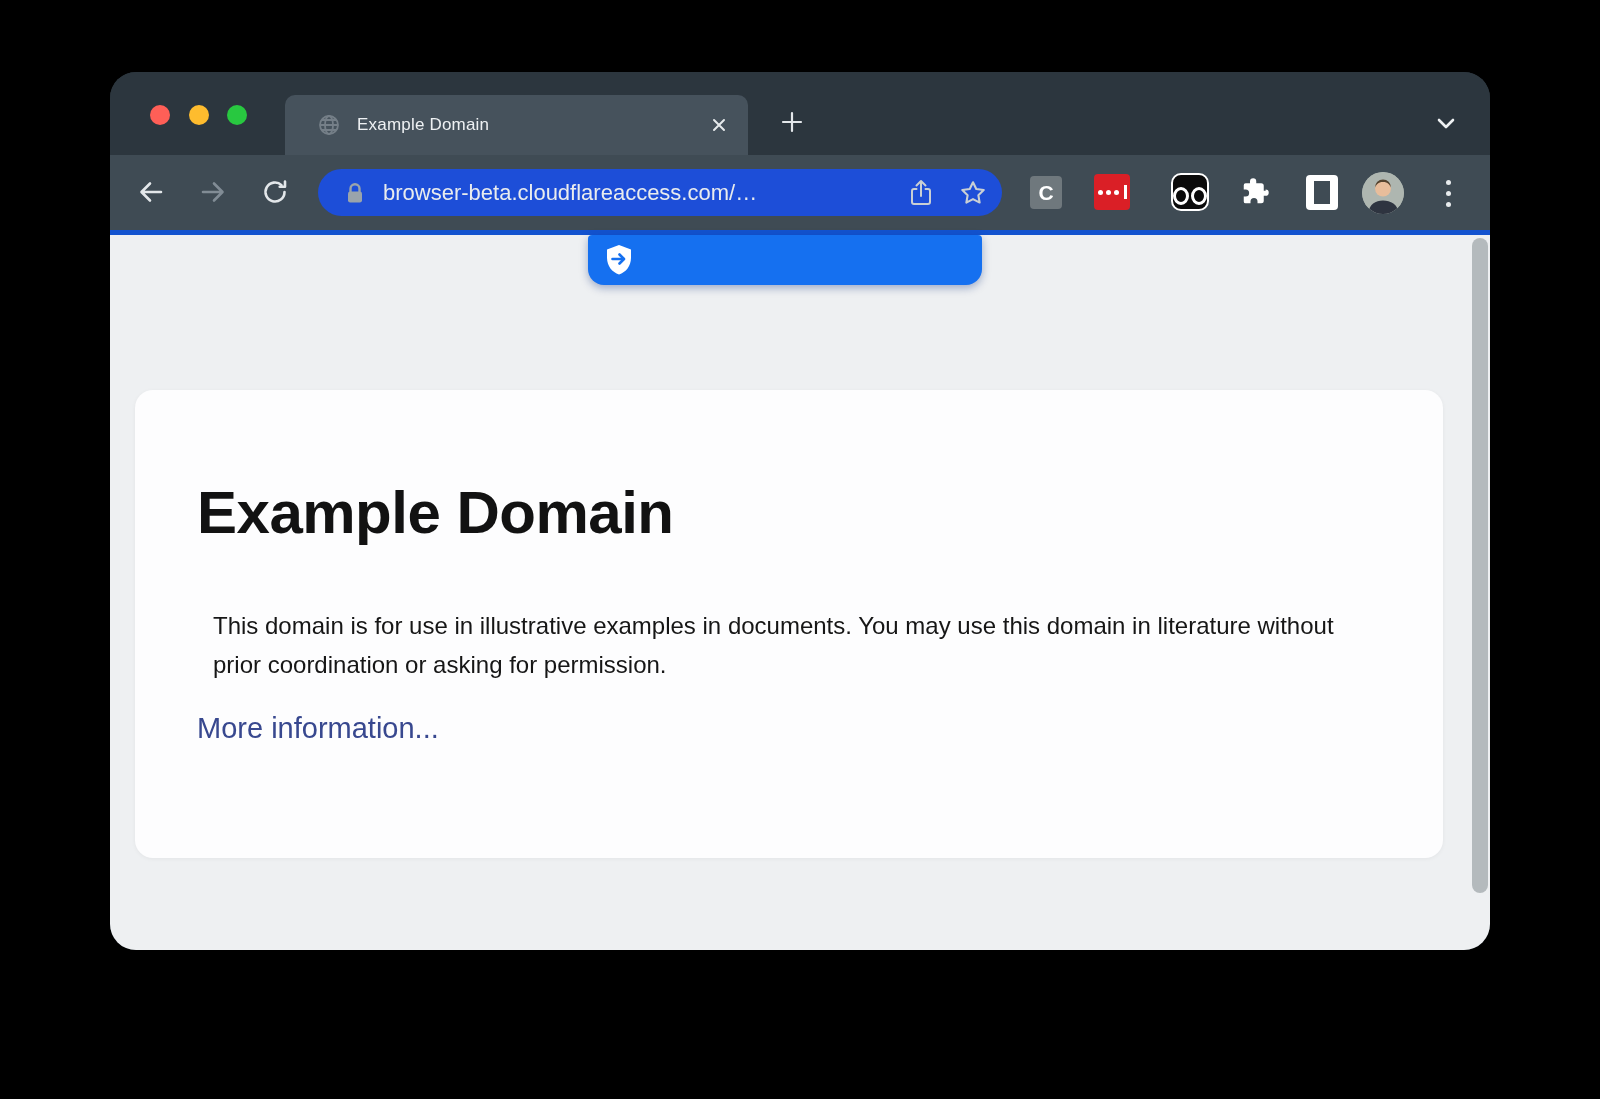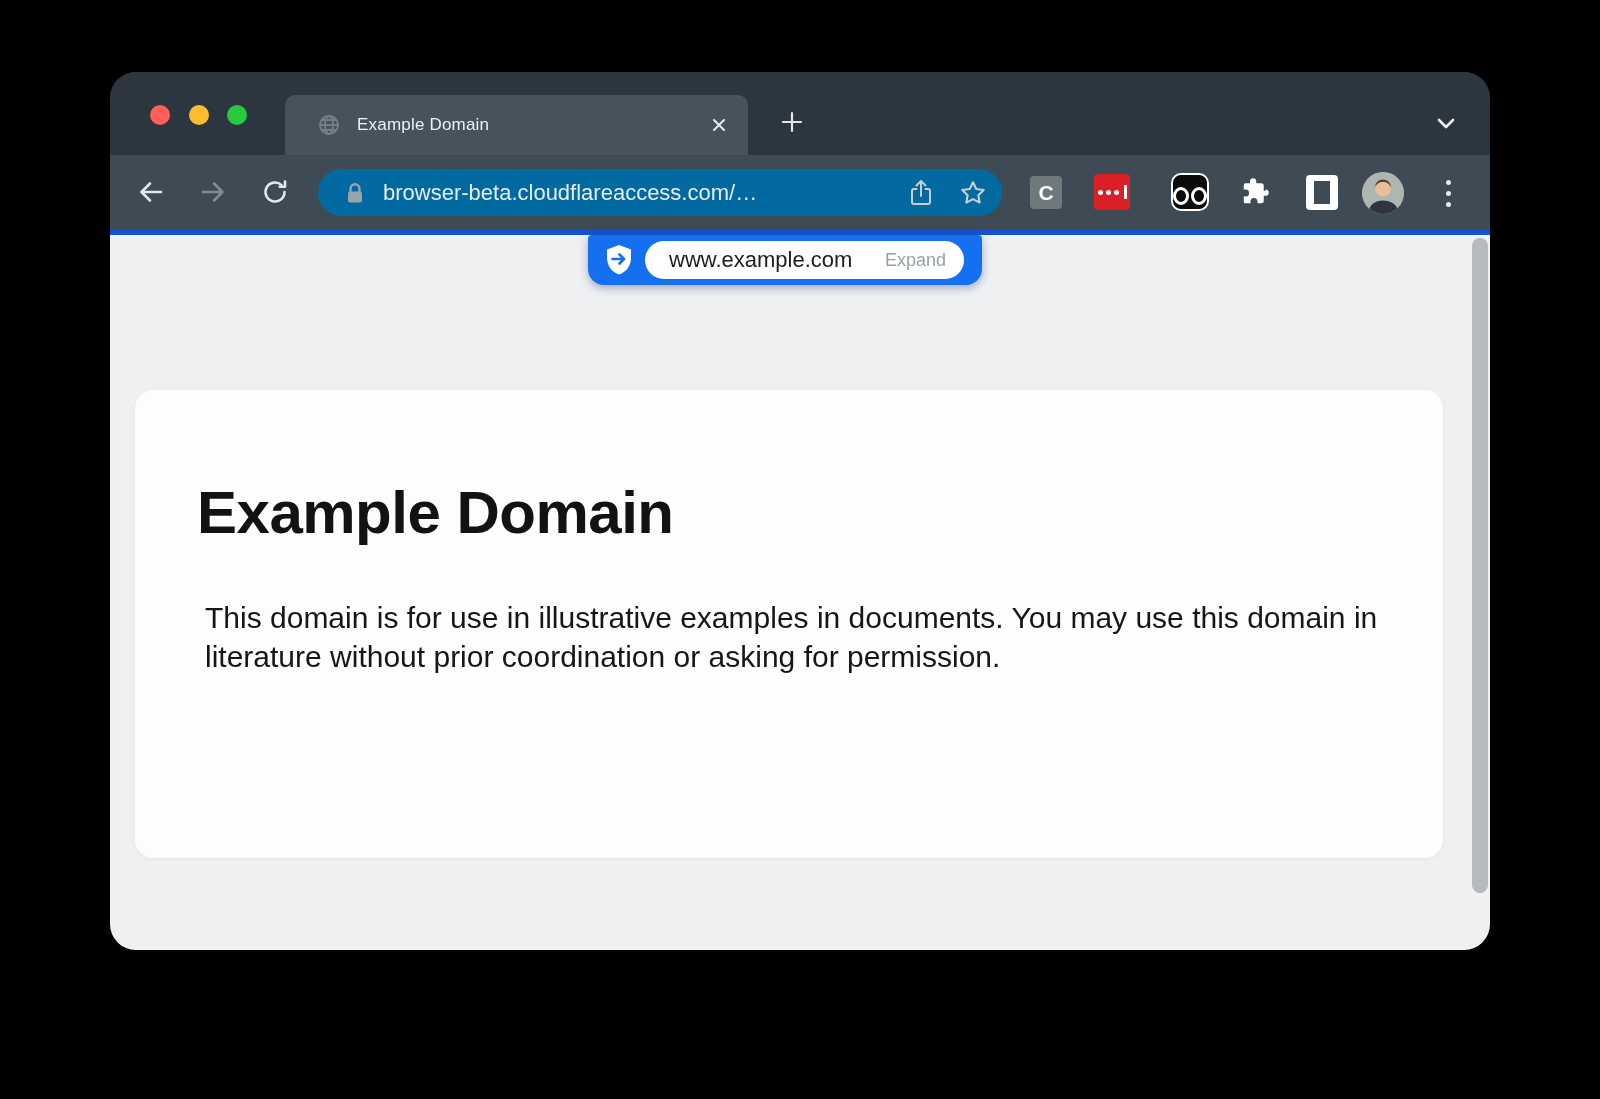--- a/index.html
+++ b/index.html
@@ -27,21 +27,21 @@
   .newtab{position:absolute;left:668px;top:36px;width:28px;height:28px;display:flex;align-items:center;justify-content:center;border-radius:50%;}
   .tabchevron{position:absolute;left:1323px;top:38px;width:26px;height:26px;display:flex;align-items:center;justify-content:center;}
   
   .toolbar{position:relative;height:75px;background:#3f4b54;}
   .navbtn{position:absolute;top:20px;width:34px;height:34px;display:flex;align-items:center;justify-content:center;border-radius:50%;}
   .navbtn.back{left:24px;}
   .navbtn.fwd{left:86px;}
   .navbtn.reload{left:148px;}
   .addressbar{
     position:absolute;left:208px;top:14px;width:684px;height:47px;border-radius:24px;
-    background:#0369a1;display:flex;align-items:center;
+    background:#1d4ed8;display:flex;align-items:center;
   }
   .addressbar .lock{margin-left:26px;flex:0 0 auto;}
   .addressbar .url{margin-left:17px;color:#e9ecee;font-size:22px;white-space:nowrap;overflow:hidden;flex:1 1 auto;}
   .abicon{width:34px;height:34px;display:flex;align-items:center;justify-content:center;flex:0 0 auto;}
   .abicon.share{margin-right:18px;}
   .abicon.star{margin-right:12px;}
   .ext{position:absolute;display:flex;align-items:center;justify-content:center;}
   .ext-c{left:920px;top:21px;width:32px;height:33px;background:#6f787d;border-radius:4px;color:#fff;font-size:21px;font-weight:bold;}
   .ext-red{left:984px;top:19px;width:36px;height:36px;background:#da1f26;border-radius:4px;gap:3px;}
   .ext-red .dot{width:5px;height:5px;border-radius:50%;background:#fff;}
@@ -72,22 +72,22 @@
   .isopill .expand{margin-right:18px;color:#98a0a7;font-size:18px;}
   .card{
     position:absolute;left:25px;top:155px;width:1308px;height:468px;background:#fdfdfe;
     border-radius:18px;box-shadow:0 1px 4px rgba(0,0,0,.05);
   }
   .card h1{
     position:absolute;left:62px;top:88px;margin:0;font-size:60px;font-weight:700;
     color:#121212;letter-spacing:-.5px;
   }
   .card p{
-    position:absolute;left:62px;top:200px;margin:8px;width:1175px;
-    font-size:30px;line-height:39px;color:#161616;
+    position:absolute;left:62px;top:200px;margin:16px;width:1175px;
+    font-size:24px;line-height:39px;color:#161616;
   }
   .card a{
     position:absolute;left:62px;top:322px;font-size:29px;color:#38488f;text-decoration:none;
   }
   .thumb{position:absolute;left:1362px;top:3px;width:16px;height:655px;background:#b4babd;border-radius:8px;}
   svg{display:block;}
 </style>
 </head>
 <body>
 
@@ -207,27 +207,24 @@
   <div class="blueline"></div>
 
   <div class="page">
 
     <div class="isopill">
       <svg class="shield" width="28" height="32" viewBox="0 0 28 32">
         <path d="M14 1l12 4.6v8.2c0 8.2-5.2 14.6-12 16.7C7.2 28.4 2 22 2 13.8V5.6z" fill="#fff"></path>
         <path d="M7.5 15h11" stroke="#1570f0" stroke-width="2.6" stroke-linecap="round"></path>
         <path d="M14.5 10.5L19 15l-4.5 4.5" fill="none" stroke="#1570f0" stroke-width="2.6" stroke-linecap="round" stroke-linejoin="round"></path>
       </svg>
-      <div class="urlpill">
-        <span class="domain">www.example.com</span>
-        <span class="expand">Expand</span>
-      </div>
     </div>
 
     <div class="card">
       <h1>Example Domain</h1>
       <p>This domain is for use in illustrative examples in documents. You may use this domain in literature without prior coordination or asking for permission.</p>
+      <a href="#">More information...</a>
     </div>
 
     <div class="thumb"></div>
   </div>
 
 </div>
 
 </body></html>

